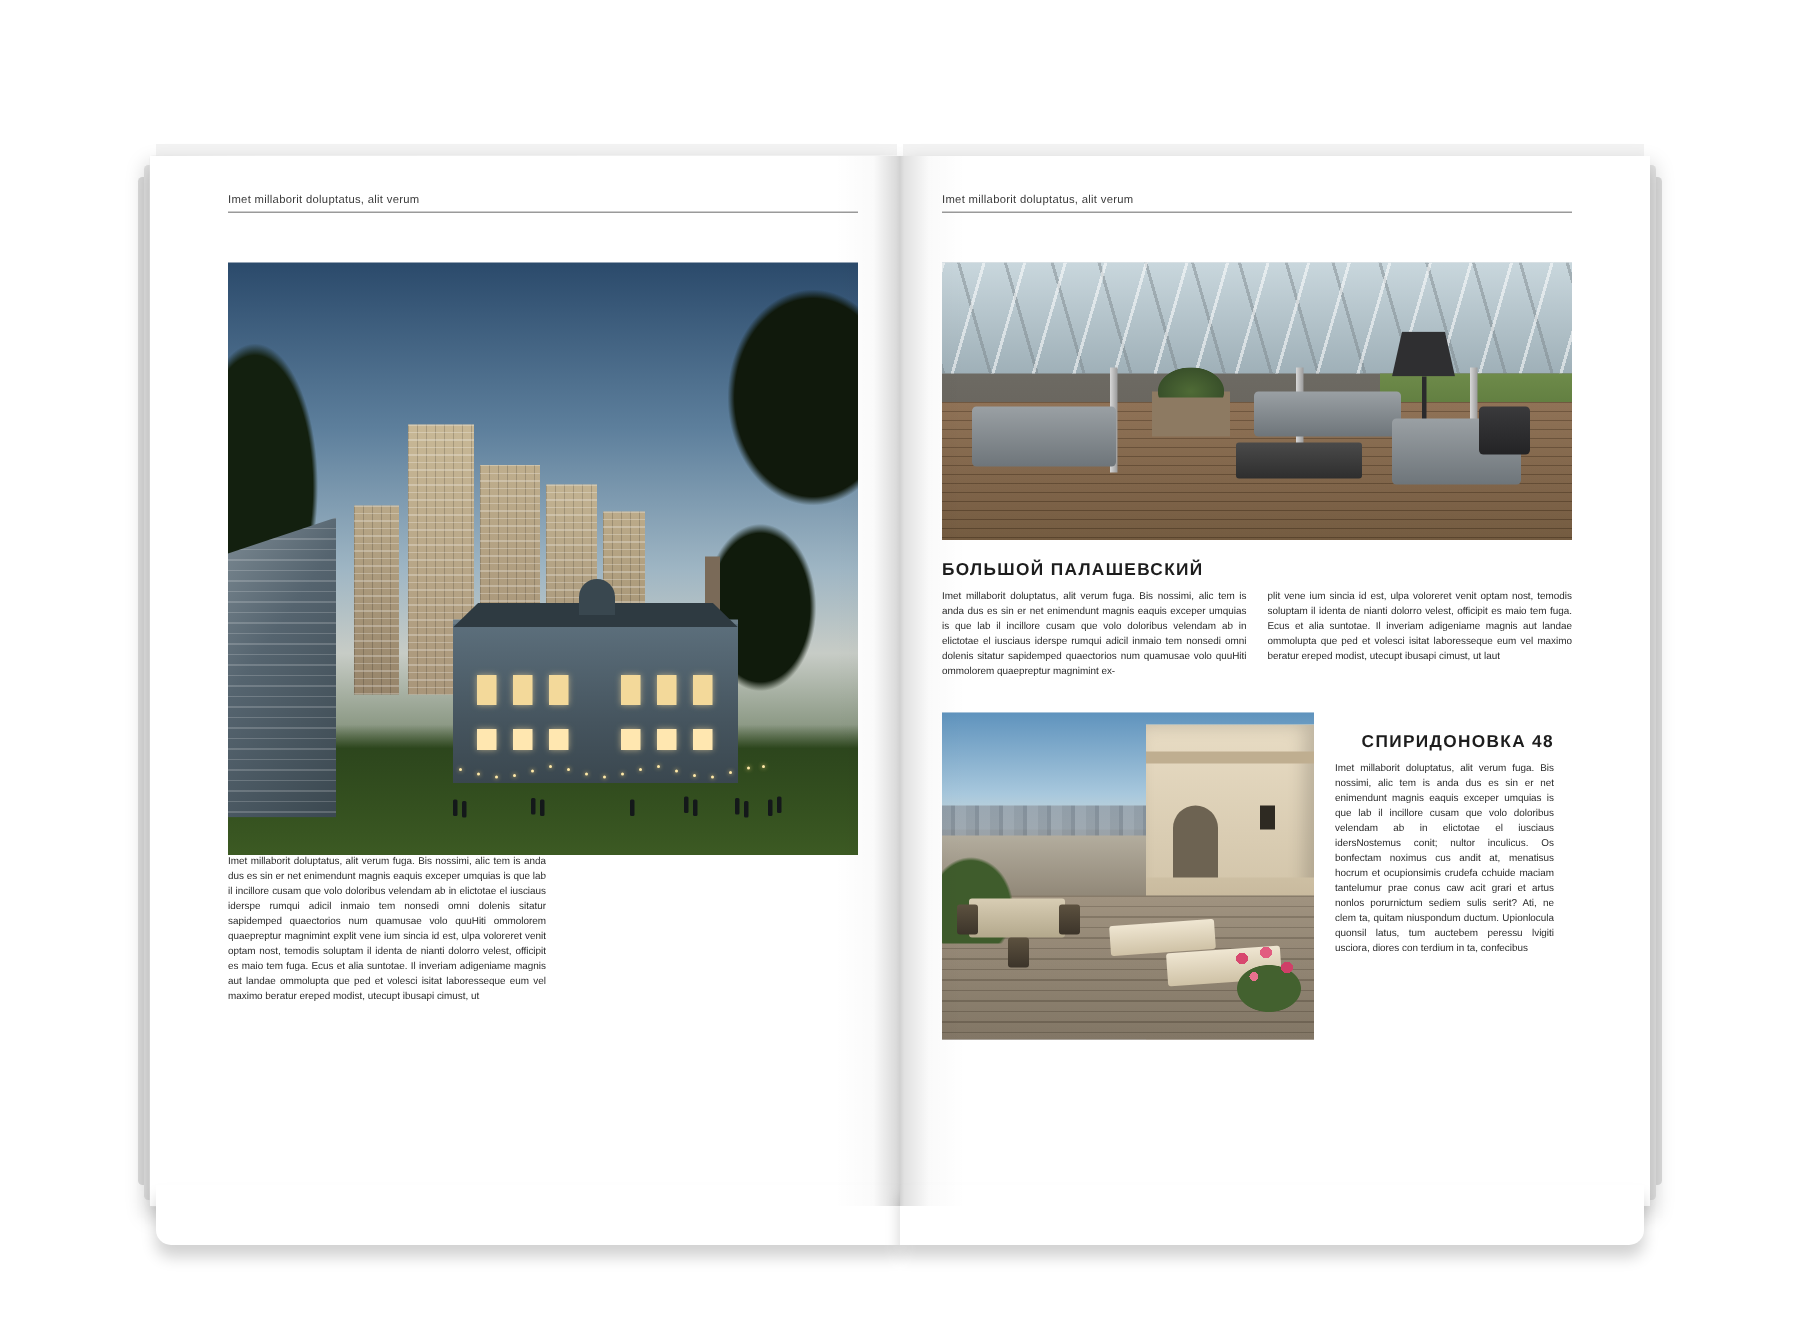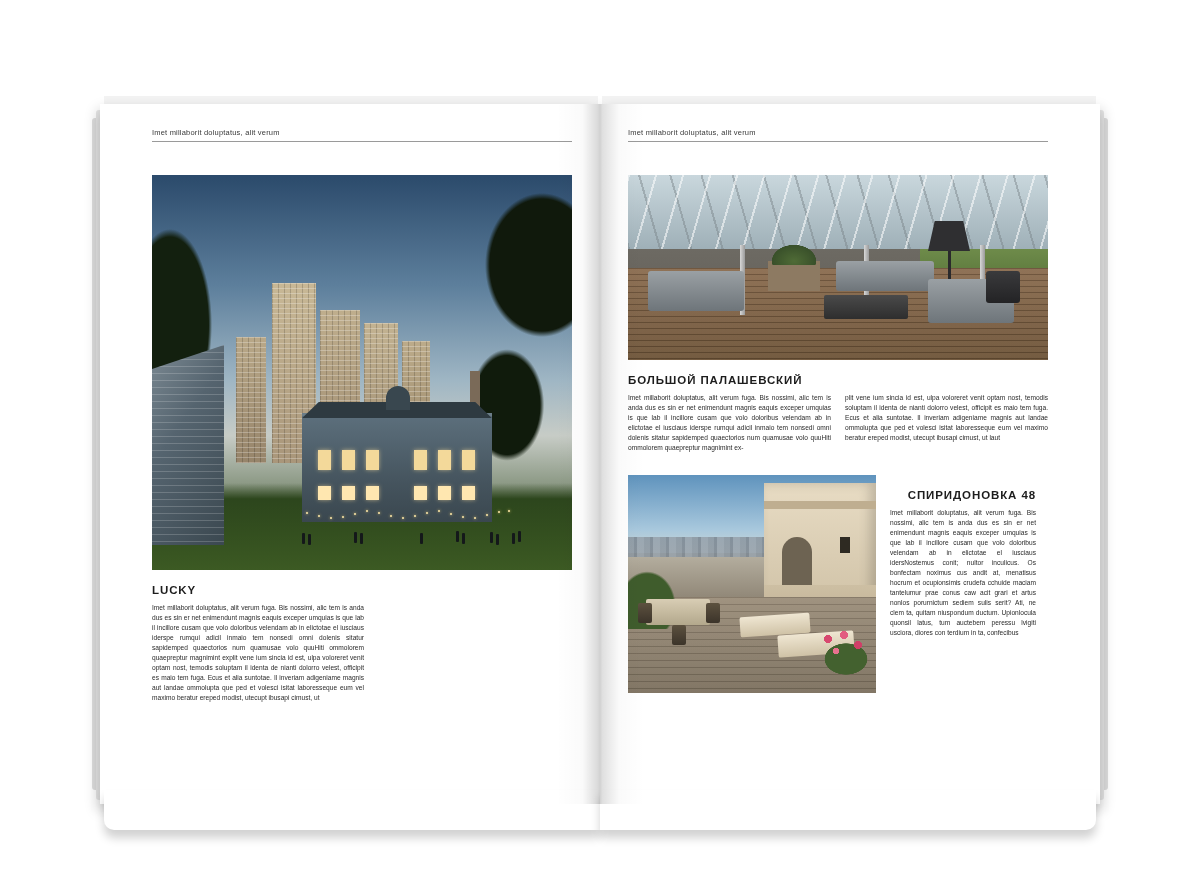--- a/index.html
+++ b/index.html
@@ -459,21 +459,20 @@
         <i style="left:156px;top:4px"></i>
           <i style="left:162px;top:6px"></i>
         <i style="left:190px;top:5px"></i>
           <i style="left:196px;top:7px"></i>
         <i style="left:212px;top:6px"></i>
           <i style="left:218px;top:4px"></i>
       </div>
     </div>
 
     <div class="left-article">
-      <h2 class="article-title">LUCKY</h2>
       <div class="body-cols cols-1">
         <p>Imet millaborit doluptatus, alit verum fuga. Bis nossimi, alic tem is anda dus es sin er net enimendunt magnis eaquis exceper umquias is que lab il incillore cusam que volo doloribus velendam ab in elictotae el iusciaus iderspe rumqui adicil inmaio tem nonsedi omni dolenis sitatur sapidemped quaectorios num quamusae volo quuHiti ommolorem quaepreptur magnimint explit vene ium sincia id est, ulpa voloreret venit optam nost, temodis soluptam il identa de nianti dolorro velest, officipit es maio tem fuga. Ecus et alia suntotae. Il inveriam adigeniame magnis aut landae ommolupta que ped et volesci isitat laboresseque eum vel maximo beratur ereped modist, utecupt ibusapi cimust, ut</p>
       </div>
     </div>
 
   </div>
 
   <div class="page page-right">
 
     <div class="running-head">Imet millaborit doluptatus, alit verum</div>

